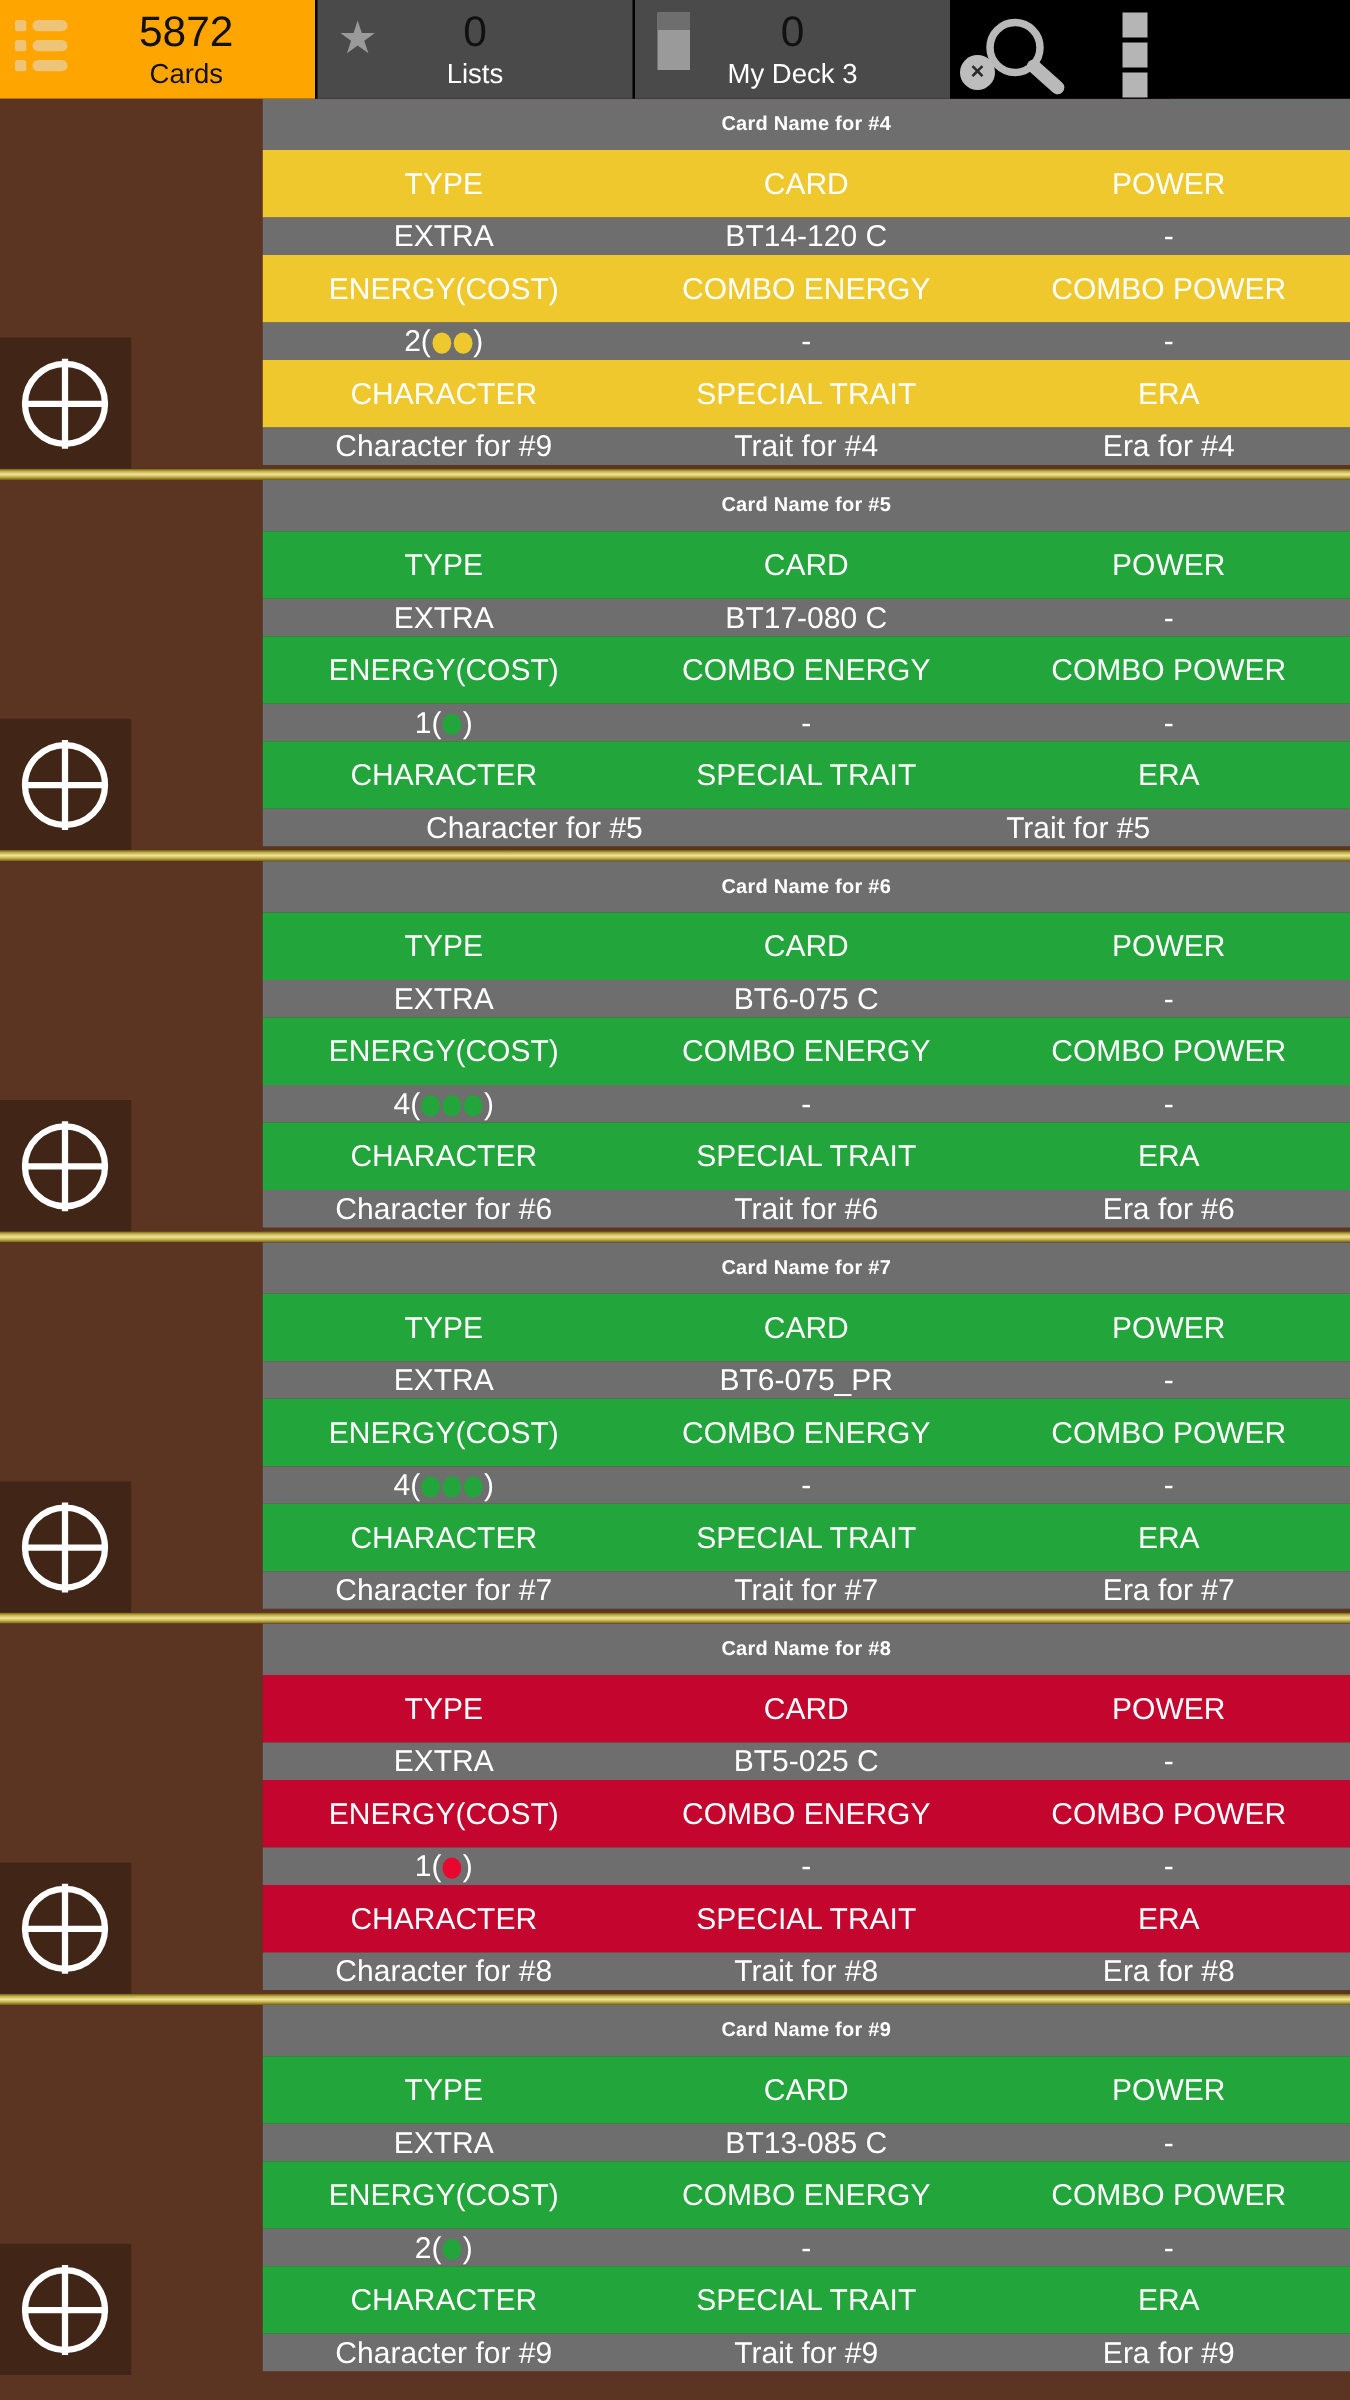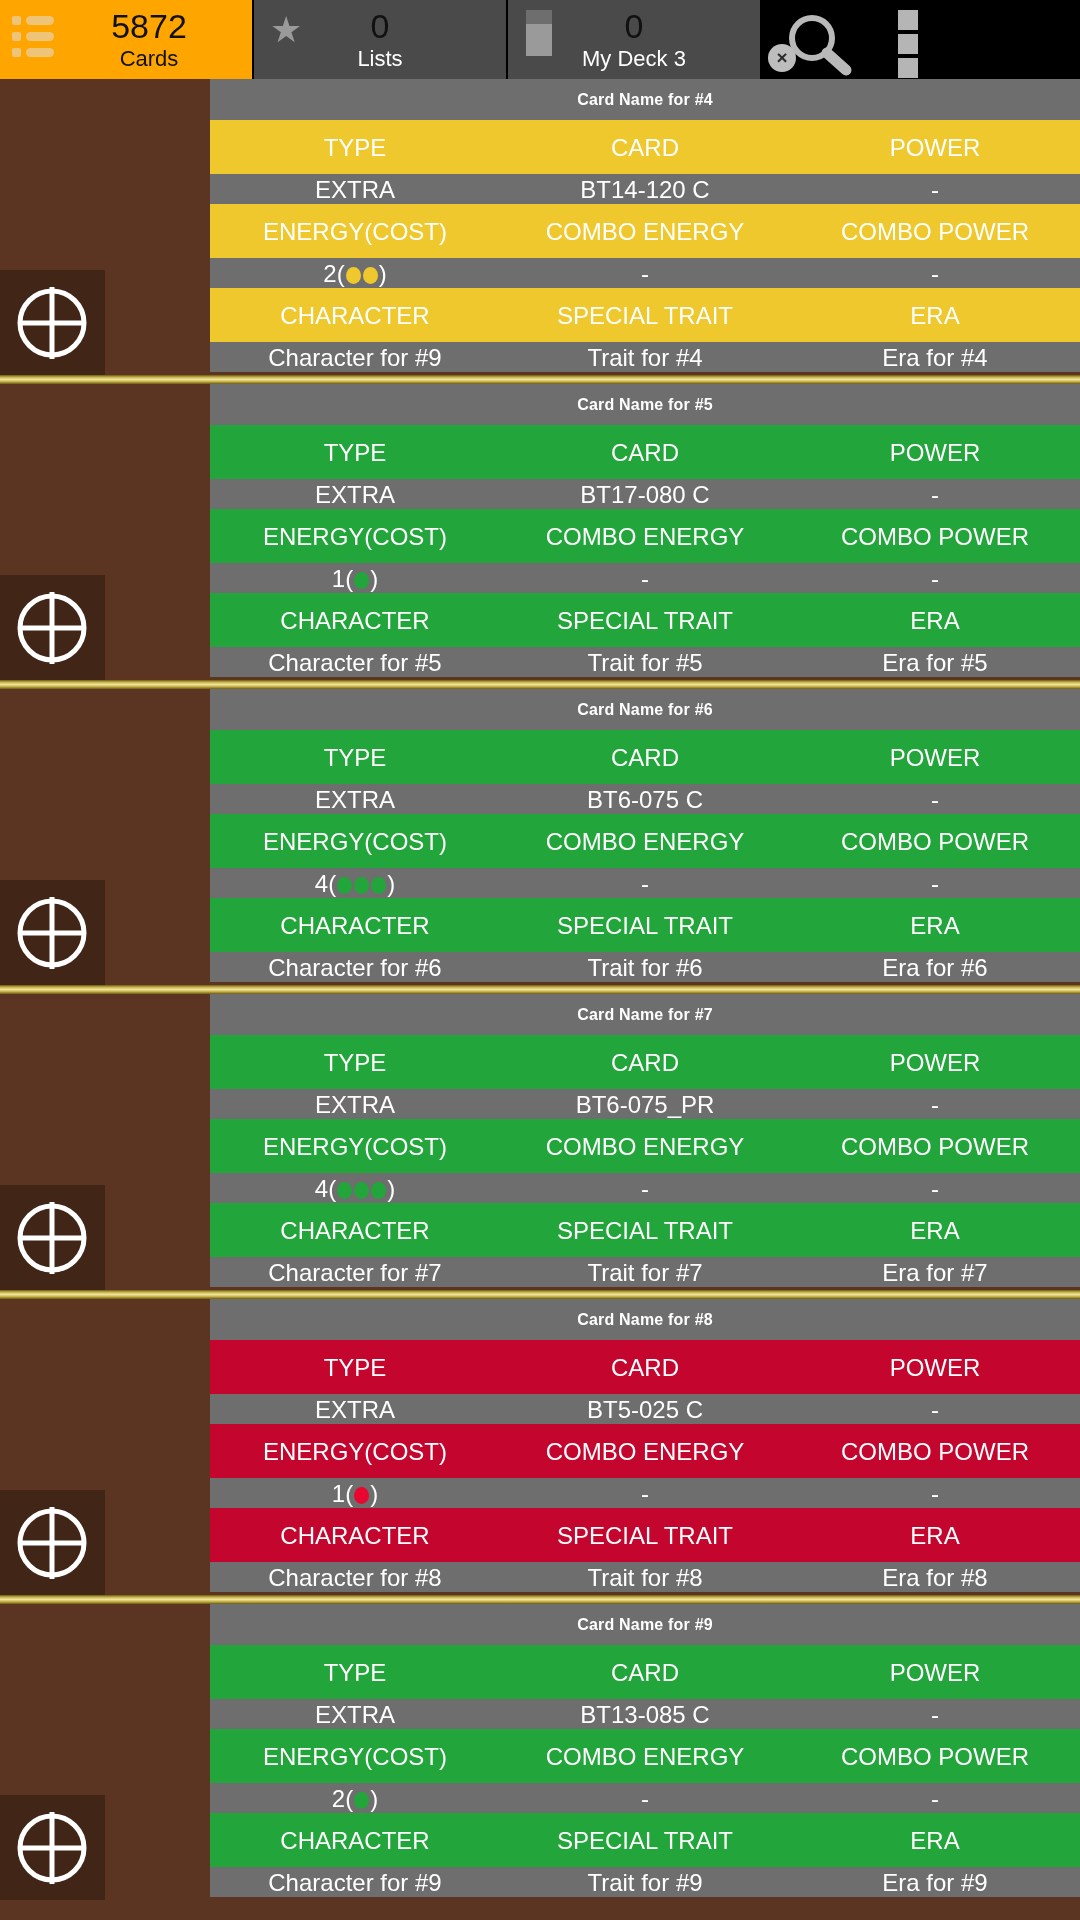--- a/index.html
+++ b/index.html
@@ -208,21 +208,20 @@
         <div class="cell">-</div>
       </div>
       <div class="trow hdr" style="background:#22A53A">
         <div class="cell">CHARACTER</div>
         <div class="cell">SPECIAL TRAIT</div>
         <div class="cell">ERA</div>
       </div>
       <div class="trow val">
         <div class="cell">Character for #5</div>
         <div class="cell">Trait for #5</div>
-        <div class="cell">Era for #5</div>
       </div>
     </div>
     </div>
     <div class="divider"></div>
     <div class="card-row">
     <div class="thumb">
       <div class="thumb-overlay"></div>
       <div class="cross">
         <svg width="76" height="76" viewBox="0 0 76 76">
           <circle cx="38" cy="38" r="32" fill="none" stroke="#fff" stroke-width="5"></circle>

